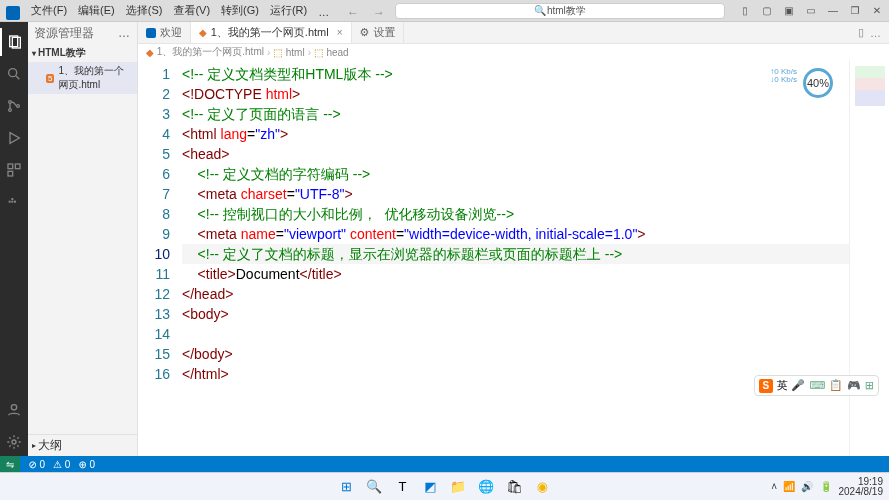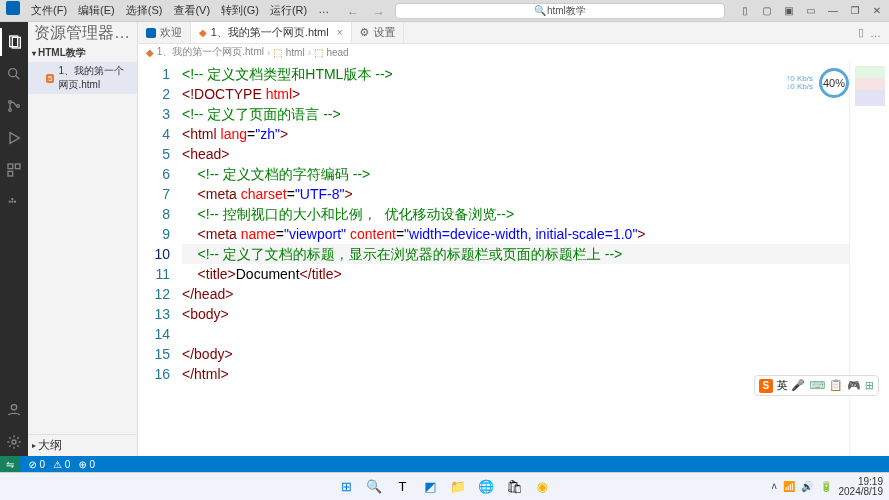--- a/index.html
+++ b/index.html
@@ -1,34 +1,34 @@
 <!DOCTYPE html>
 <html><head>
 <meta charset="utf-8">
 <style>
 * { margin: 0; padding: 0; box-sizing: border-box; font-family: "Segoe UI", "Microsoft YaHei", sans-serif; }
 html, body { width: 889px; height: 500px; overflow: hidden; background: #f3f3f3; }
 .window { display: flex; flex-direction: column; height: 100%; }
 .titlebar { height: 22px; background: #dddddd; display: flex; align-items: center; font-size: 11px; color: #333; border-bottom: 1px solid #cccccc; }
-.titlebar .tb-left { display: flex; align-items: flex-start; padding-left: 6px; gap: 3px; }
+.titlebar .tb-left { display: flex; align-items: flex-end; padding-left: 6px; gap: 3px; }
 .titlebar .tb-left span { padding: 2px 4px; cursor: default; }
 .titlebar .tb-logo { width: 14px; height: 14px; background: #0066b8; border-radius: 2px; margin-right: 4px; }
 .titlebar .tb-center { flex: 1; display: flex; justify-content: center; align-items: center; gap: 6px; }
 .titlebar .nav-arrow { color: #888; font-size: 12px; padding: 0 4px; }
 .titlebar .omnibox { width: 330px; height: 16px; background: #ffffff; border: 1px solid #cccccc; border-radius: 4px; display: flex; align-items: center; justify-content: center; font-size: 10px; color: #555; }
 .titlebar .tb-right { display: flex; align-items: center; gap: 2px; padding-right: 2px; }
 .titlebar .tb-right .win-icon { width: 20px; height: 18px; display: flex; align-items: center; justify-content: center; font-size: 10px; color: #555; }
 .body-row { flex: 1; display: flex; min-height: 0; }
 .activitybar { width: 28px; background: #2c2c2c; display: flex; flex-direction: column; align-items: center; padding-top: 6px; gap: 4px; }
 .activitybar .act-icon { width: 28px; height: 28px; display: flex; align-items: center; justify-content: center; color: #858585; }
 .activitybar .act-icon.active { color: #ffffff; border-left: 2px solid #ffffff; }
 .activitybar .spacer { flex: 1; }
 .activitybar svg { width: 16px; height: 16px; }
 .sidebar { width: 110px; background: #f3f3f3; border-right: 1px solid #e0e0e0; display: flex; flex-direction: column; font-size: 11px; color: #333; }
-.sidebar-header { height: 22px; display: flex; align-items: center; justify-content: space-between; padding: 0 6px; font-size: 16px; color: #666; }
+.sidebar-header { height: 22px; display: flex; align-items: center; justify-content: space-between; padding: 0 6px; font-size: 12px; color: #666; }
 .sidebar-header .dots { letter-spacing: 1px; }
 .sidebar-section { padding: 2px 4px; font-size: 10px; font-weight: bold; color: #3a3a3a; display: flex; align-items: center; gap: 2px; }
 .sidebar-section::before { content: "▾"; font-size: 8px; }
 .sidebar-file { padding: 2px 4px 2px 18px; font-size: 10px; background: #e4e6f1; display: flex; align-items: center; gap: 4px; }
 .sidebar-file .badge { background: #e37933; color: #fff; font-size: 8px; border-radius: 2px; padding: 0 2px; }
 .sidebar .flex-fill { flex: 1; }
 .sidebar-bottom { border-top: 1px solid #e0e0e0; }
 .sidebar-bottom .bt-item { padding: 2px 4px; font-size: 12px; display: flex; align-items: center; gap: 2px; }
 .sidebar-bottom .bt-item::before { content: "▸"; font-size: 8px; }
 .main { flex: 1; display: flex; flex-direction: column; background: #404040; min-width: 0; }
@@ -51,21 +51,21 @@
 .c-comment { color: #008000; }
 .c-doctype { color: #800000; }
 .c-tag { color: #800000; }
 .c-bracket { color: #800000; }
 .c-attr { color: #ff0000; }
 .c-eq { color: #000000; }
 .c-string { color: #0000ff; }
 .c-text { color: #000000; }
 .minimap { width: 40px; background: #ffffff; border-left: 1px solid #f0f0f0; position: relative; }
 .minimap .mm-block { position: absolute; top: 6px; right: 4px; width: 30px; height: 40px; background: linear-gradient(#d0f0d0 0 30%, #f0d0d0 30% 60%, #d0d0f0 60% 100%); opacity: .6; }
-.perf-badge { position: absolute; top: 8px; right: 40px; display: flex; align-items: center; gap: 6px; }
+.perf-badge { position: absolute; top: 8px; right: 56px; display: flex; gap: 6px; }
 .perf-badge .pb-small { font-size: 8px; color: #5aa7d6; line-height: 8px; }
 .perf-badge .pb-circle { width: 30px; height: 30px; border-radius: 50%; border: 3px solid #5aa7d6; display: flex; align-items: center; justify-content: center; font-size: 11px; color: #333; background: #fff; }
 .statusbar { height: 16px; background: #007acc; color: #ffffff; display: flex; align-items: center; font-size: 10px; padding: 0 6px; gap: 10px; }
 .statusbar .sb-left { display: flex; align-items: center; gap: 8px; }
 .statusbar .remote { background: #16825d; padding: 0 6px; margin-left: -6px; height: 16px; display: flex; align-items: center; }
 .statusbar .sb-right { margin-left: auto; display: flex; align-items: center; gap: 10px; }
 .taskbar { height: 28px; background: #f0f3f9; border-top: 1px solid #d0d0d0; display: flex; align-items: center; justify-content: center; gap: 6px; position: relative; }
 .taskbar .tb-icon { width: 22px; height: 22px; border-radius: 4px; display: flex; align-items: center; justify-content: center; font-size: 13px; }
 .taskbar .tb-tray { position: absolute; right: 6px; display: flex; align-items: center; gap: 6px; font-size: 10px; color: #333; }
 .taskbar .tb-tray .clock { text-align: right; line-height: 10px; }

